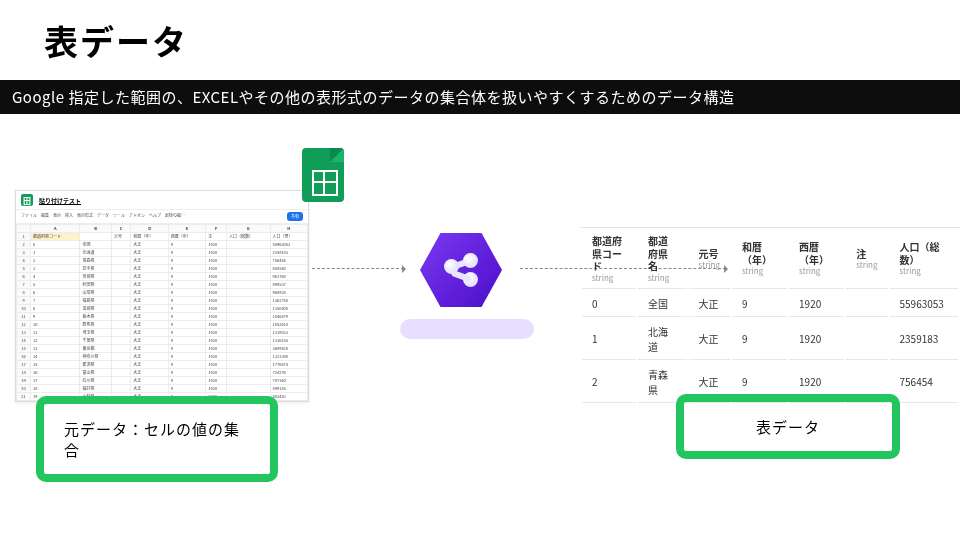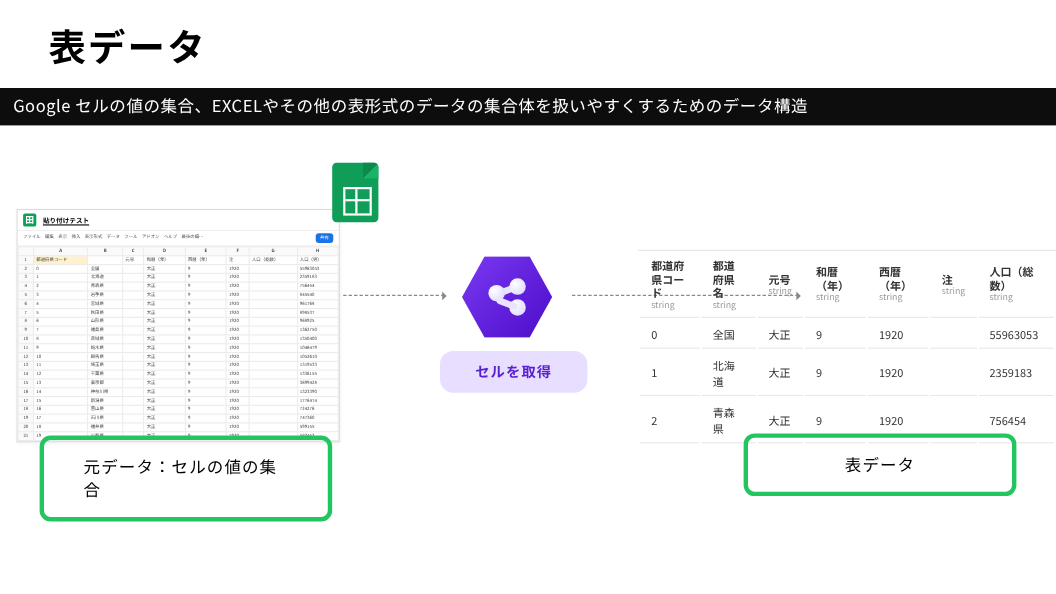--- a/index.html
+++ b/index.html
@@ -93,34 +93,34 @@
   .rtable {
     position:absolute; left:580px; top:227px; border-top:1px solid #e4e4e4;
     font-size:10px; color:#333;
   }
   .rtable th, .rtable td { padding:5px 10px; border-bottom:1px solid #e7e7e7; text-align:left; font-weight:400;}
   .rtable thead th { font-weight:700; font-size:10px; line-height:1.25;}
   .rtable thead span { display:block; color:#9a9a9a; font-weight:400; font-size:8px;}
 
   
   .capbox {
-    position:absolute; border:4px solid #22c55e; border-radius:10px;
+    position:absolute; border:8px solid #22c55e; border-radius:10px;
     font-size:15px; display:flex; align-items:center; justify-content:center;
-    padding:14px 36px; letter-spacing:1px;
+    padding:14px 20px; letter-spacing:1px;
   }
   .capbox.left  { left:36px; top:396px; width:186px;}
   .capbox.right { left:676px; top:394px; width:168px;}
 </style>
 </head>
 <body>
 
 <div class="slide">
 
   <div class="title">表データ</div>
-  <div class="blackbar">Google セルの値の集合、EXCELやその他の表形式のデータの集合体を扱いやすくするためのデータ構造</div>
+  <div class="blackbar">Google 指定した範囲の、EXCELやその他の表形式のデータの集合体を扱いやすくするためのデータ構造</div>
 
   <div class="sheet">
     <header>
       <span class="gicon">
           <span>田</span>
         </span>
       <span class="title2">貼り付けテスト</span>
     </header>
     <div class="menu">
       <span>ファイル</span>
@@ -393,21 +393,20 @@
         <div class="knot">
           <span></span>
           <span></span>
           <span></span>
         </div>
       </div>
   </div>
   <div class="darrow right"></div>
 
   <div class="pill">
-    <div>セルを取得</div>
   </div>
 
   <table class="rtable">
     <thead>
         <tr id="rhead">
           <th>都道府県コード<span>string</span></th>
           <th>都道府県名<span>string</span></th>
           <th>元号<span>string</span></th>
           <th>和暦（年）<span>string</span></th>
           <th>西暦（年）<span>string</span></th>

